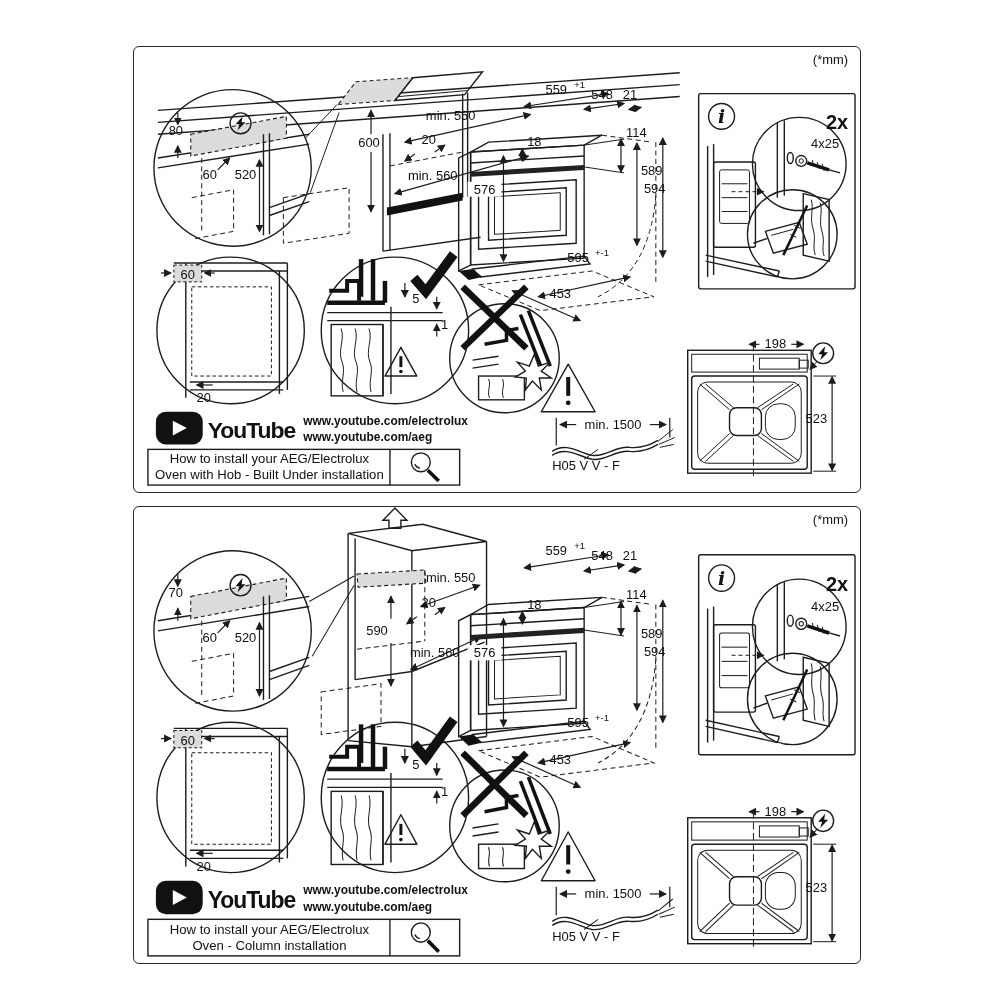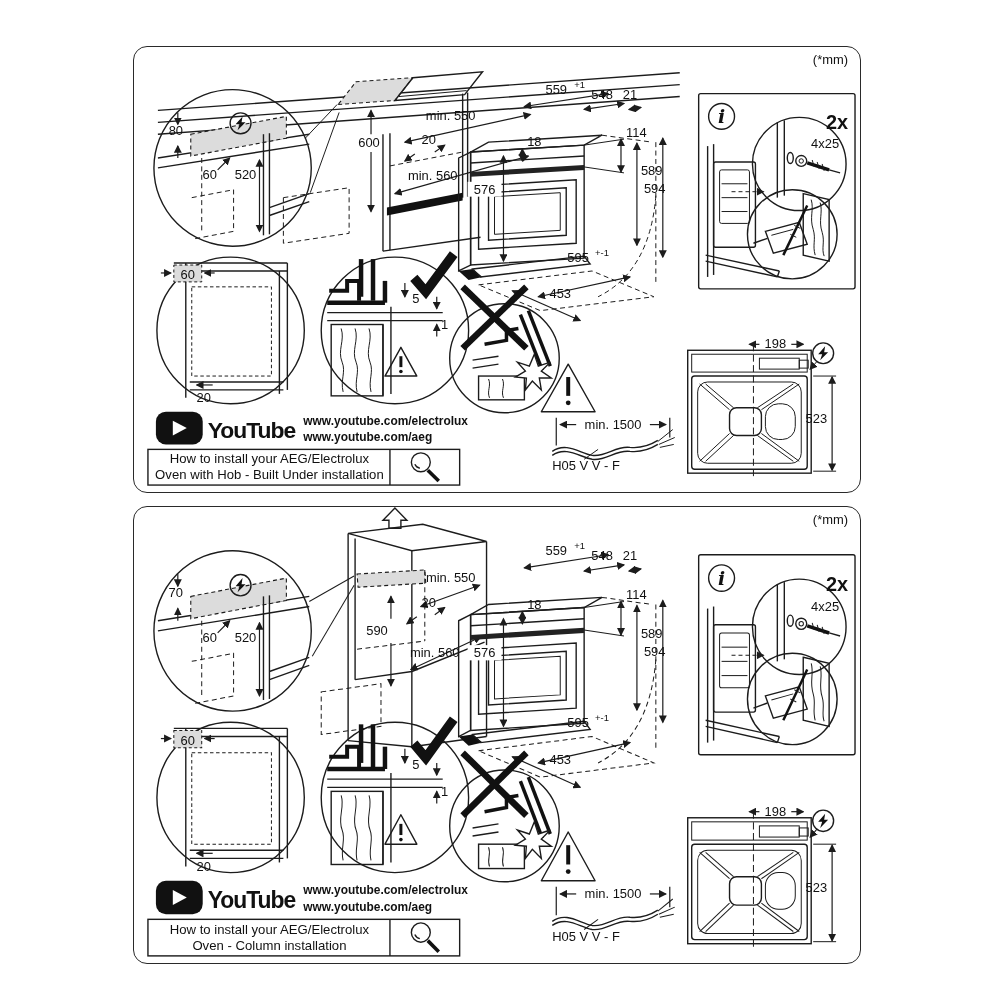--- a/index.html
+++ b/index.html
@@ -1,16 +1,16 @@
 <!DOCTYPE html>
 <html><head>
 <meta charset="utf-8">
 <style>
   html,body{margin:0;padding:0;background:#fff;width:1000px;height:1000px;position:relative;overflow:hidden}
-  .panel{position:absolute;left:133px;width:726px;border:1.6px solid #2a2a2a;border-radius:14px;background:#fff}
+  .panel{position:absolute;left:133px;width:726px;border:1.6px solid #2a2a2a;border-radius:6px;background:#fff}
   #panel-top{top:46px;height:445px}
   #panel-bottom{top:506px;height:456px}
   .panel svg{display:block;width:100%;height:100%}
   svg .ln{stroke:#1c1c1c;fill:none;stroke-width:1.4}
   svg .thin{stroke:#1c1c1c;fill:none;stroke-width:1}
   svg .dash{stroke-dasharray:5 3.5}
   svg .dsh2{stroke-dasharray:3.5 2.6}
   svg .dim{stroke:#1c1c1c;fill:none;stroke-width:1.2}
   svg .thk{stroke:#111;fill:none}
   svg text{font-family:"Liberation Sans",sans-serif;fill:#111;font-size:13px}

